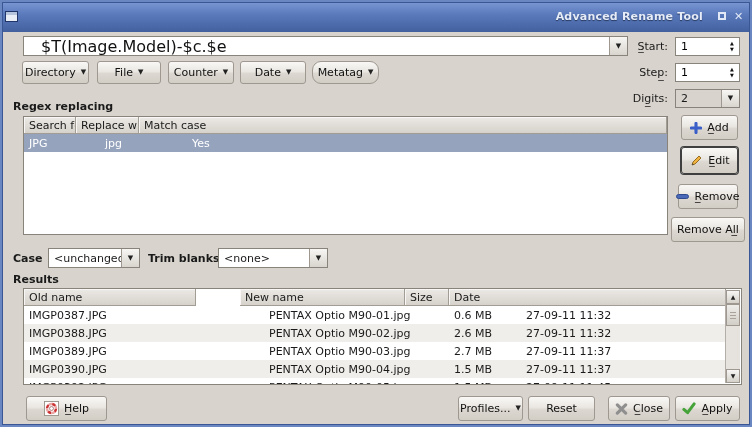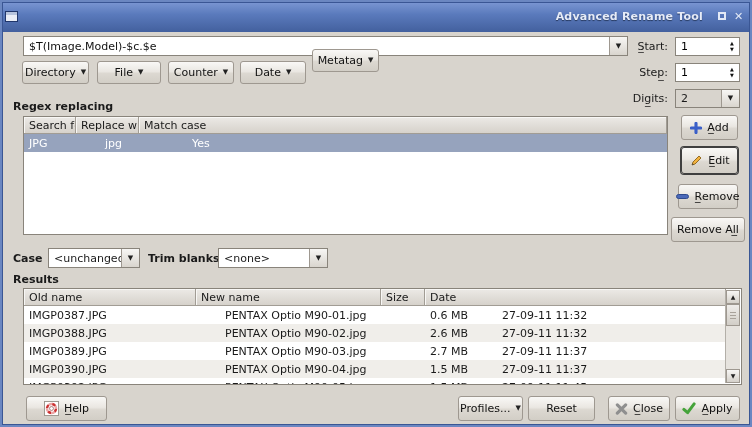--- a/index.html
+++ b/index.html
@@ -27,40 +27,40 @@
        background:linear-gradient(180deg,#f9f8f6 0%,#eae7e2 45%,#dcd8d1 55%,#d2cec6 100%);
        border:1px solid #9e9890;border-radius:3px;color:#111;}
   .btn .arrow{font-size:7px;line-height:7px;color:#222;}
   .focusring{box-shadow:0 0 0 1px #3f3f3f;border-color:#3f3f3f;}
   .combo{position:absolute;background:#fff;border:1px solid #89847b;display:flex;align-items:stretch;}
   .combo .val{flex:1;display:flex;align-items:center;padding:0 5px;overflow:hidden;white-space:nowrap;}
   .combo .drop{width:18px;border-left:1px solid #9e9890;display:flex;align-items:center;justify-content:center;
        background:linear-gradient(180deg,#f7f6f4,#d9d5ce);}
   .combo .drop span{font-size:7px;line-height:7px;color:#222;}
   .combo.gray{background:#d8d4cd;}
-  .combo input{border:0;outline:0;background:transparent;flex:1;font-size:11px;padding:0 5px;color:#111;min-width:0;}
+  .combo input{border:0;outline:0;background:transparent;flex:1;font-size:16px;padding:0 17px;color:#111;min-width:0;}
   .spin{position:absolute;background:#fff;border:1px solid #89847b;display:flex;align-items:stretch;}
   .spin input{border:0;outline:0;flex:1;font-size:11px;padding:0 5px;min-width:0;background:transparent;}
   .spin .arrows{width:14px;display:flex;flex-direction:column;align-items:center;justify-content:center;gap:1px;}
   .spin .arrows span{font-size:5px;line-height:5px;color:#111;}
   
   .tbl{position:absolute;background:#fff;border:1px solid #89847b;overflow:hidden;}
   .thead{display:flex;height:17px;}
   .th{background:linear-gradient(180deg,#eceae6,#d6d2cb);border-right:1px solid #a19c94;border-bottom:1px solid #a19c94;
       box-shadow:inset 0 1px 0 #f8f7f5,inset 1px 0 0 #f8f7f5;display:flex;align-items:center;padding:0 5px;
       white-space:nowrap;overflow:hidden;}
   .tr{display:flex;height:18px;gap:24px;}
   .tr.alt{background:#f0eeea;}
   .tr.sel{background:#96a3bd;color:#fff;}
   .td{display:flex;align-items:center;padding:0 5px;white-space:nowrap;overflow:hidden;}
   .num{justify-content:flex-end;}
   
   .rg-c0{width:52px;} .rg-c1{width:63px;} .rg-c2{flex:1;}
   
-  .rs-c0{width:172px;} .rs-c1{width:185px;} .rs-c2{width:44px;} .rs-c3{flex:1;}
+  .rs-c0{width:172px;} .rs-c1{width:165px;margin-left:44px;} .rs-c2{width:44px;} .rs-c3{flex:1;}
   
   .sb{position:absolute;top:1px;right:1px;bottom:1px;width:15px;background:#e6e3de;border-left:1px solid #b3afa8;}
   .sb-btn{position:absolute;left:0;right:0;height:14px;background:linear-gradient(180deg,#f7f6f4,#d5d1ca);
           border:1px solid #9e9890;display:flex;align-items:center;justify-content:center;}
   .sb-btn span{font-size:6px;line-height:6px;color:#222;}
   .sb-up{top:0;} .sb-down{bottom:0;}
   .sb-thumb{position:absolute;left:0;right:0;top:14px;height:22px;border:1px solid #9e9890;
           background:linear-gradient(180deg,#efedea,#d2cec7);}
   .sb-thumb::after{content:"";position:absolute;left:3px;right:3px;top:7px;height:8px;
           background:repeating-linear-gradient(180deg,#a8a29a 0 1px,transparent 1px 3px);}
@@ -103,21 +103,21 @@
       <span class="arrow">▼</span>
     </div>
     <div class="btn" style="left:168px;top:44px;width:66px;height:23px;">
       <span>Counter</span>
       <span class="arrow">▼</span>
     </div>
     <div class="btn" style="left:240px;top:44px;width:66px;height:23px;">
       <span>Date</span>
       <span class="arrow">▼</span>
     </div>
-    <div class="btn" style="left:312px;top:32px;width:67px;height:23px;">
+    <div class="btn" style="left:312px;top:44px;width:67px;height:23px;border-radius:9px;">
       <span>Metatag</span>
       <span class="arrow">▼</span>
     </div>
 
     <div class="lbl" style="left:638px;top:2px;">Counter</div>
 
     <div class="lbl-n" style="left:620px;top:23px;width:48px;text-align:right;">S̲tart:</div>
     <div class="spin" style="left:675px;top:20px;width:65px;height:19px;">
       <input value="1" style="">
       <span class="arrows">

